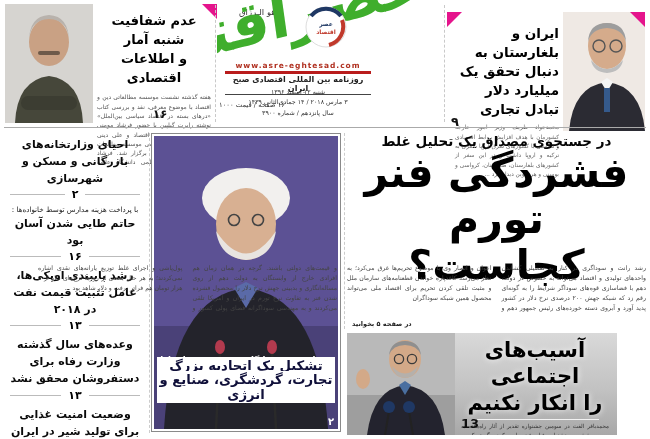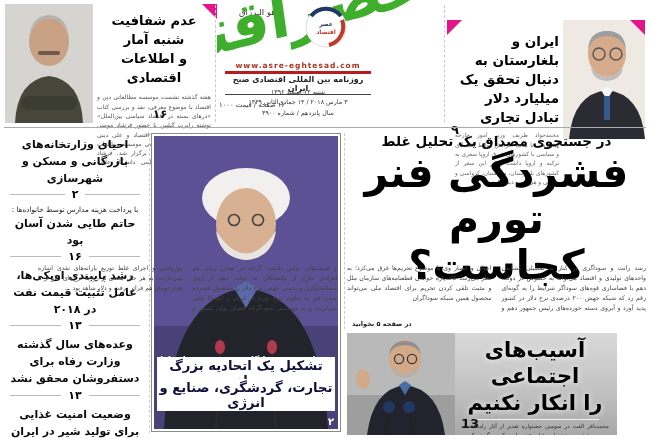--- a/index.html
+++ b/index.html
@@ -33,21 +33,21 @@
   #emblem { position:absolute; right:98px; top:6px; }
   #site { position:absolute; left:8px; top:61px; width:146px; text-align:center;
     font-size:7.5px; letter-spacing:1px; color:#b03020; font-weight:bold; }
   #tagline { position:absolute; left:8px; top:71px; width:146px; text-align:center;
     font-size:8px; font-weight:bold; color:#222; border-top:3px solid #b91c1c; border-bottom:1px solid #444; padding:1px 0; }
   #dates { position:absolute; left:8px; top:87px; width:146px; text-align:center;
     font-size:6.3px; color:#333; line-height:1.65; }
   #price { position:absolute; right:160px; top:101px; font-size:6.8px; color:#333; white-space:nowrap; }
 
   
-  #card-tr { left:447px; top:20px; width:198px; height:119px; display:flex; flex-direction:row; }
+  #card-tr { left:447px; top:12px; width:198px; height:119px; display:flex; flex-direction:row; }
   #card-tr .txt { flex:1; padding:12px 4px 2px 8px; position:relative; }
   #card-tr h2 { font-size:13.5px; line-height:1.4; text-align:right; color:#000; }
   #card-tr .body { margin-top:5px; font-size:5.8px; line-height:1.6; color:#666; text-align:justify; }
   #card-tr .pg { position:absolute; bottom:2px; left:4px; font-size:13px; font-weight:bold; }
   #card-tr .photo { width:82px; height:119px; flex:none; }
 
   #top-divider { left:4px; top:127px; width:642px; border-top:1px solid #aaa; }
 
   
   #sidebar { left:2px; top:133px; width:146px; }
@@ -64,21 +64,21 @@
 
   
   #center-photo { left:151px; top:133px; width:190px; height:299px;
     border:1px solid #8a8a8a; background:#fff; padding:2px; }
   #center-photo .inner { position:relative; width:100%; height:100%; overflow:hidden; background:#5c5194; }
   #cp-kicker { position:absolute; bottom:64px; right:5px; left:5px; text-align:center;
     font-size:8.6px; font-weight:bold; color:#fff; text-shadow:0 1px 2px rgba(0,0,0,.8); }
   .cp-strip { position:absolute; right:3px; left:3px; background:#ffffff; text-align:center;
     font-weight:bold; color:#10103a; font-size:13.2px; padding:1px 2px; }
   #cp-strip1 { bottom:40px; }
-  #cp-strip2 { bottom:18px; }
+  #cp-strip2 { bottom:26px; }
   #cp-page { position:absolute; bottom:2px; right:4px; color:#fff; font-size:10px; font-weight:bold; }
 
   
   #lead { left:347px; top:130px; width:299px; height:200px; text-align:center; }
   #lead .kicker { font-size:13.5px; font-weight:bold; color:#050505; margin-top:3px; }
   #lead h1 { font-size:41px; line-height:1.12; font-weight:bold; color:#000; letter-spacing:-1px; margin-top:2px;text-align:center; }
   #lead-body { position:absolute; left:347px; top:263px; width:299px; height:56px;
     column-count:2; column-gap:10px; font-size:6.2px; line-height:1.6; color:#444;
     text-align:justify; direction:rtl; }
   #lead-more { position:absolute; left:352px; top:320px; font-size:6.5px; font-weight:bold; color:#222; }

